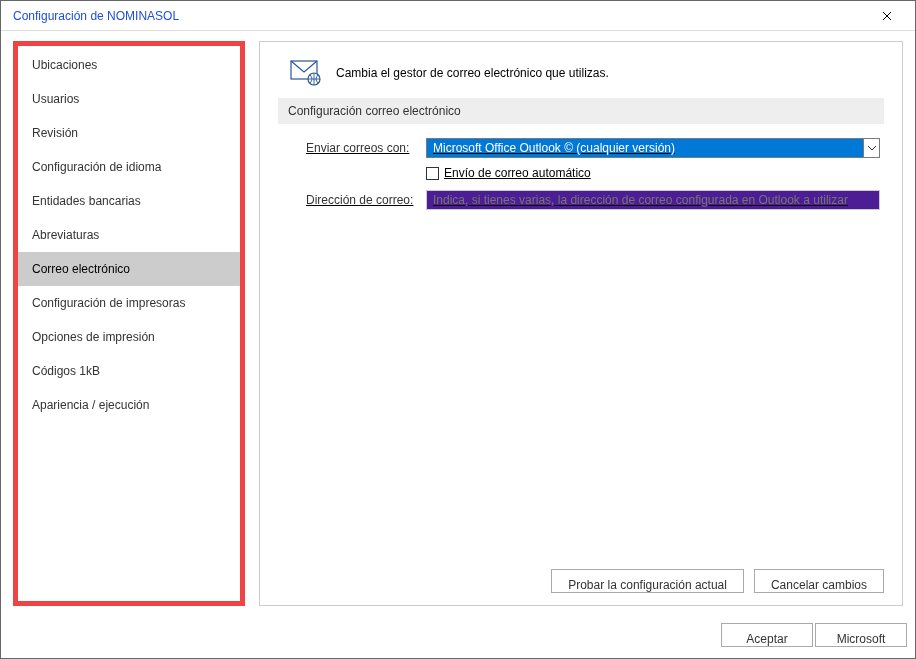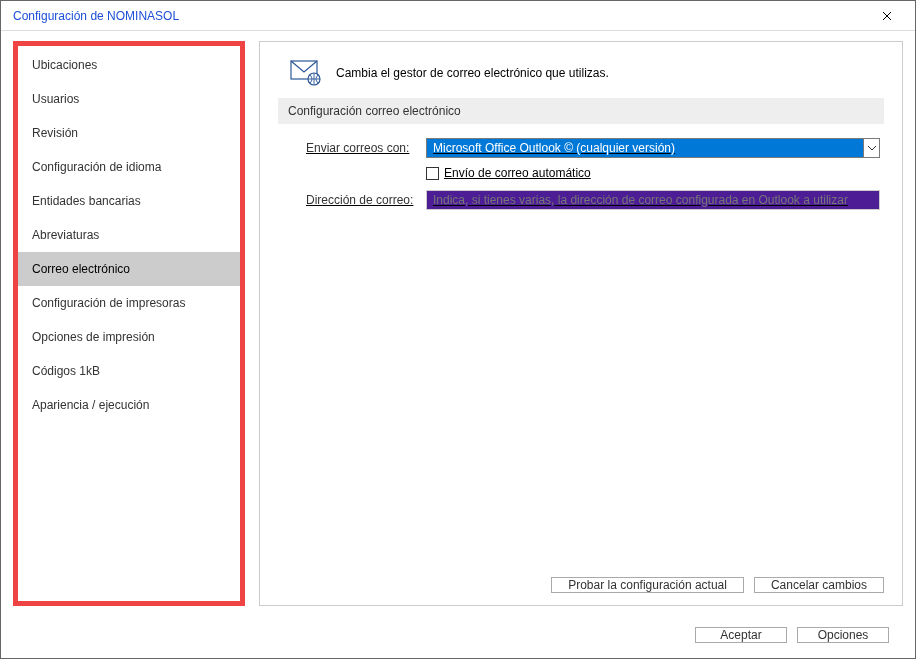--- a/index.html
+++ b/index.html
@@ -182,42 +182,42 @@
 
 .content-buttons {
   margin-top: auto;
   display: flex;
   justify-content: flex-end;
   gap: 10px;
 }
 
 .btn {
   min-width: 92px;
-  height: 16px;
+  height: 24px;
   border: 1px solid #aaa;
   background: #fff;
   padding: 0 16px;
   cursor: pointer;
   display: inline-flex;
-  align-items: flex-start;
+  align-items: flex-end;
   justify-content: center;
   color: #333;
 }
 
 .btn-wide {
   min-width: 184px;
 }
 
 .footer {
   height: 46px;
   display: flex;
   align-items: center;
   justify-content: flex-end;
-  padding: 0 26px;
-  gap: 10px;
+  padding: 0 8px;
+  gap: 2px;
 }
 
 </style>
 </head>
 <body>
 
 <div class="dialog">
 
   <div class="titlebar">
     <span class="titlebar-text">Configuración de NOMINASOL</span>
@@ -297,17 +297,17 @@
 
     </div>
 
   </div>
 
   <div class="footer">
     <div class="btn">
         <span>Aceptar</span>
       </div>
     <div class="btn">
-        <span>Opciones</span>
+        <span>Microsoft</span>
       </div>
   </div>
 
 </div>
 
 </body></html>

